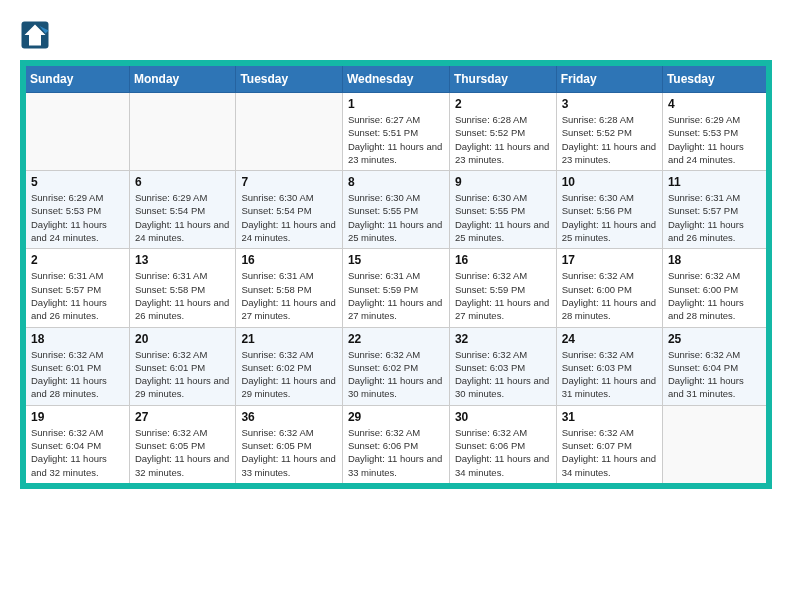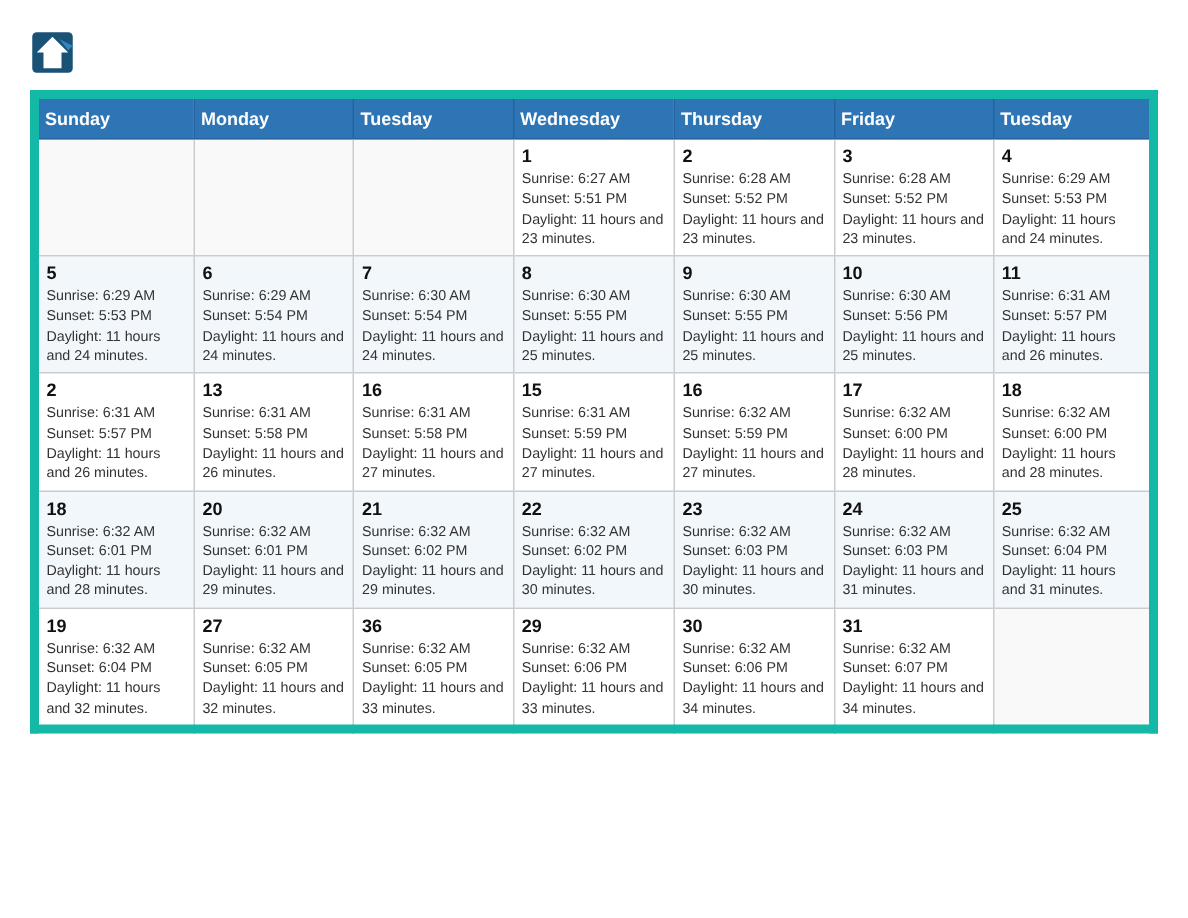--- a/index.html
+++ b/index.html
@@ -260,21 +260,21 @@
 Sunset: 6:02 PM
 Daylight: 11 hours and 29 minutes.</div>
           </td>
           <td>
             <span class="day-num">22</span>
             <div class="day-info">Sunrise: 6:32 AM
 Sunset: 6:02 PM
 Daylight: 11 hours and 30 minutes.</div>
           </td>
           <td>
-            <span class="day-num">23</span>
+            <span class="day-num">32</span>
             <div class="day-info">Sunrise: 6:32 AM
 Sunset: 6:03 PM
 Daylight: 11 hours and 30 minutes.</div>
           </td>
           <td>
             <span class="day-num">24</span>
             <div class="day-info">Sunrise: 6:32 AM
 Sunset: 6:03 PM
 Daylight: 11 hours and 31 minutes.</div>
           </td>

